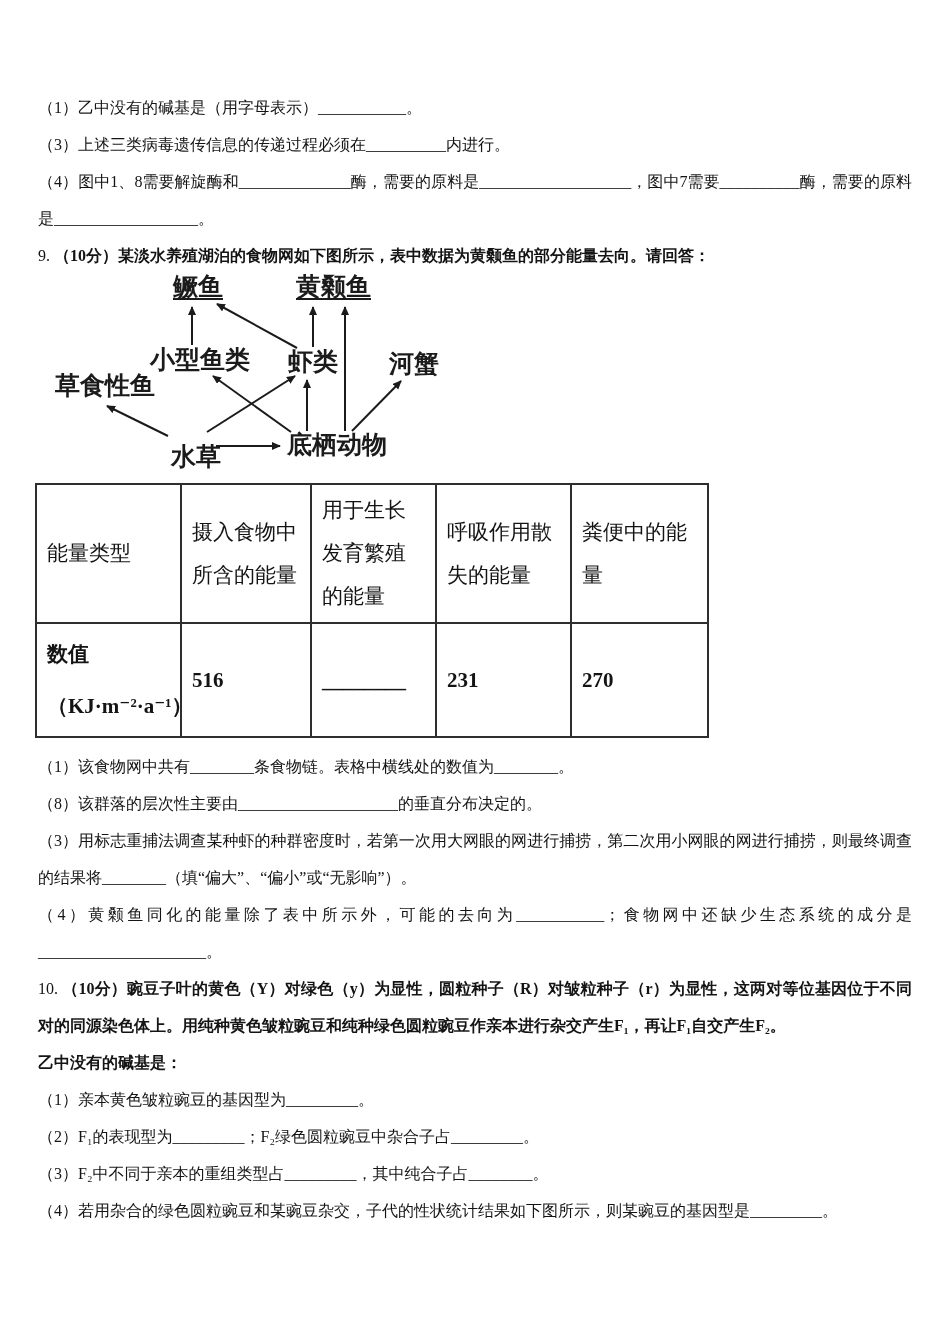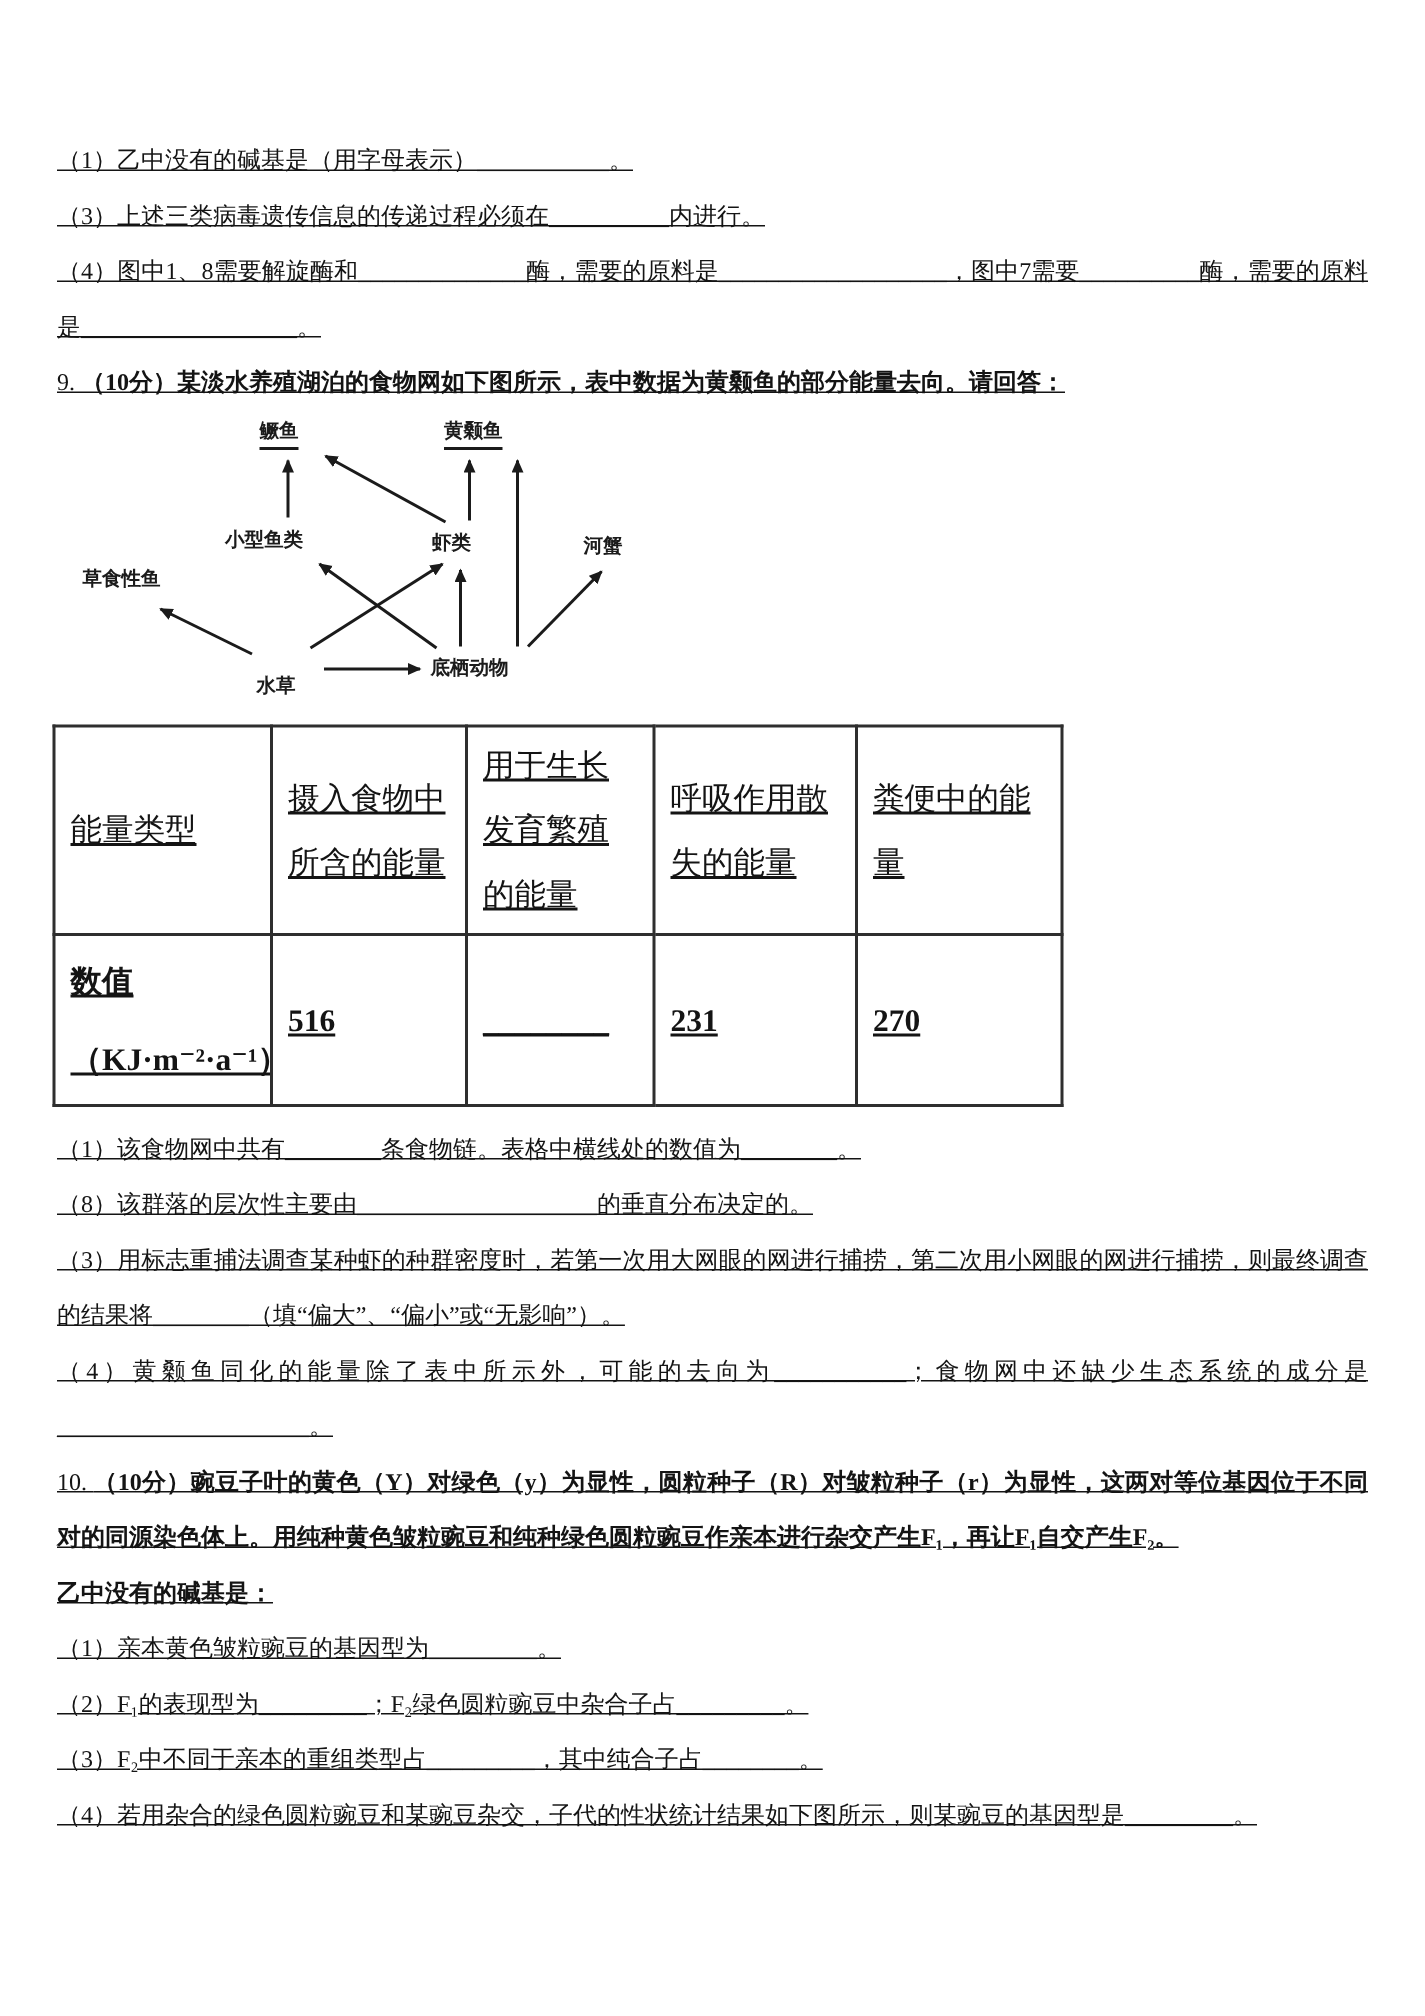--- a/index.html
+++ b/index.html
@@ -8,33 +8,32 @@
     box-sizing: border-box;
     width: 950px;
     height: 1344px;
     overflow: hidden;
     background: #ffffff;
     padding: 89px 38px 0 38px;
     font-family: "Liberation Serif", "DejaVu Serif", serif;
     font-size: 16px;
     line-height: 37px;
     color: #141414;
-    text-decoration: underline;
   }
   p.line { margin: 0; text-align: justify; }
   .stem-num { font-weight: 400; }
   .stem-text { font-weight: 700; }
   .bold-line { font-weight: 700; }
 
   
   .foodweb { position: relative; height: 203px; margin: 0; }
   .fw-arrows { position: absolute; left: 0; top: 0; }
   .fw-node {
     position: absolute;
-    font-size: 13px;
+    font-size: 25px;
     font-weight: 600;
     line-height: 21px;
     white-space: nowrap;
     color: #1b1b1b;
   }
   .fw-underline { border-bottom: 2px solid #1b1b1b; padding-bottom: 1px; }
 
   
   table.energy {
     border-collapse: collapse;

